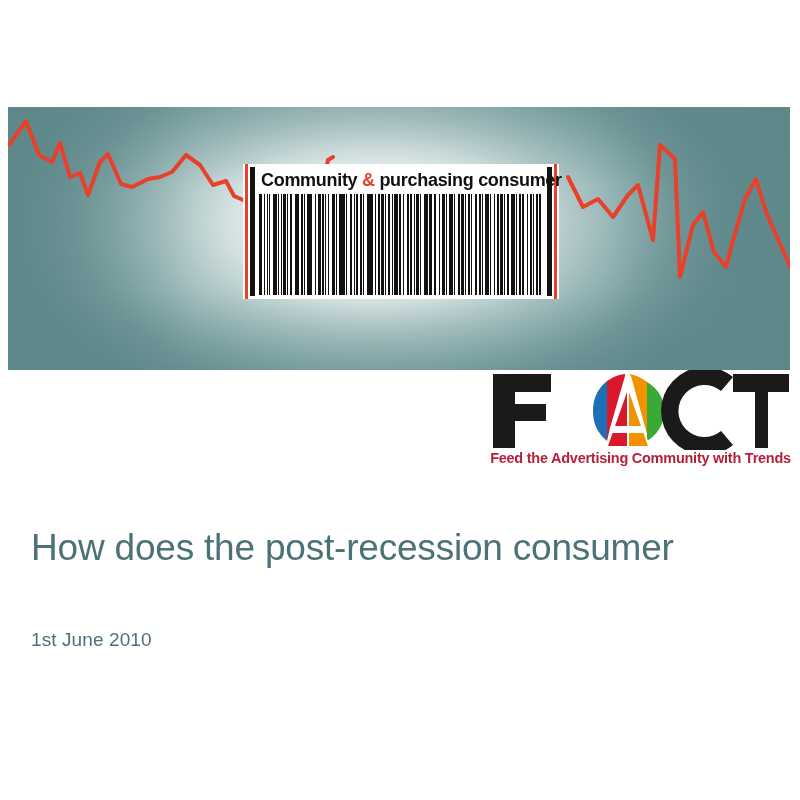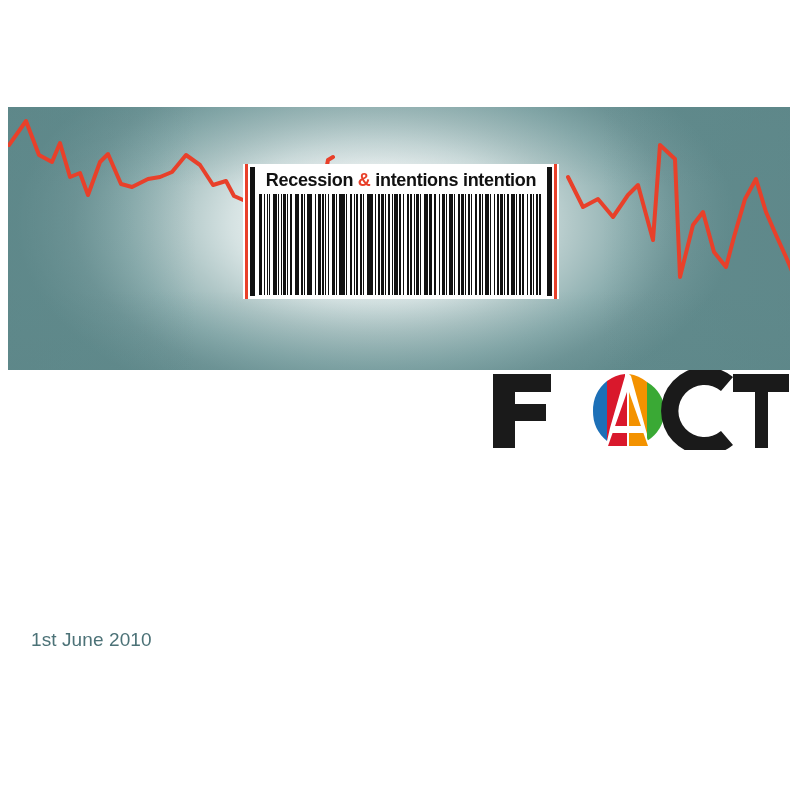--- a/index.html
+++ b/index.html
@@ -175,21 +175,21 @@
     <polyline fill="none" stroke="#e8402a" stroke-width="4" stroke-linejoin="round" stroke-linecap="round" points="560,70 575,100 590,92 605,110 620,88 630,78 645,133 652,38 667,52 672,170 685,118 695,105 706,145 718,160 726,130 737,92 748,72 758,105 768,128 778,150 790,178 800,132 812,158 822,118 833,146 845,178 857,215 868,200 880,165 895,182 905,210 918,230"></polyline>
   </svg>
 
   <div class="barcode" style="left:235px; top:57px;">
     <div class="barcode-rail left"></div>
     <div class="barcode-rail right"></div>
     <div class="barcode-guard left"></div>
     <div class="barcode-guard right"></div>
 
     <div class="barcode-label">
-      <span>Recession </span><span class="amp">&amp;</span><span> intentions intention</span>
+      <span>Community </span><span class="amp">&amp;</span><span> purchasing consumer</span>
     </div>
 
     <div class="barcode-bars" id="barcode-bars">
         <span style="left: 0px; width: 2.81px;"></span>
         <span style="left: 4.69px; width: 1px;"></span>
         <span style="left: 7.5px; width: 1.87px;"></span>
         <span style="left: 10.31px; width: 1px;"></span>
         <span style="left: 14.06px; width: 3.75px;"></span>
         <span style="left: 18.75px; width: 1px;"></span>
         <span style="left: 21.56px; width: 1.87px;"></span>
@@ -292,18 +292,20 @@
       <path fill="#f39200" d="M140 22 L159 76 L140 76 Z"></path>
 
       <path fill="#ffffff" d="M125 56 L153 56 L156 63 L122 63 Z"></path>
     </g>
 
     <path fill="#1a1a1a" d="M232 21 A26 26 0 1 0 232 61 L244 75 A44 44 0 1 1 244 7 Z"></path>
 
     <path fill="#1a1a1a" d="M244 4 H300 V22 H279 V78 H266 V22 H244 Z"></path>
   </svg>
 
+  <div class="logo-tagline">Feed the Advertising Community with Trends</div>
 </div>
 
 <div class="title">
+  <div>How does the post-recession consumer</div>
 </div>
 
 <div class="subtitle">1st June 2010</div>
 
 </body></html>

